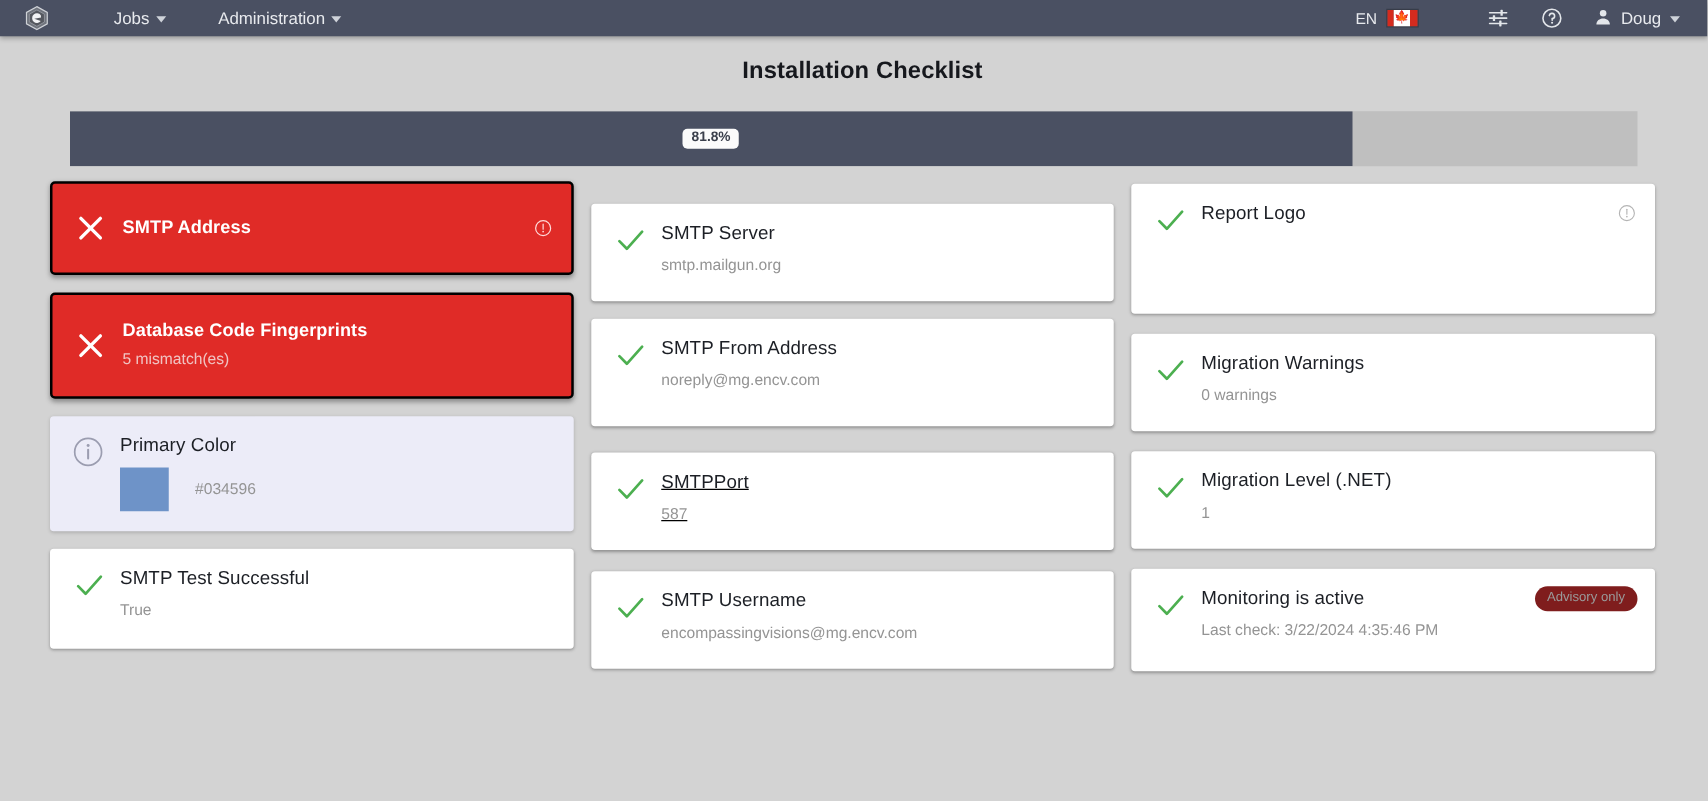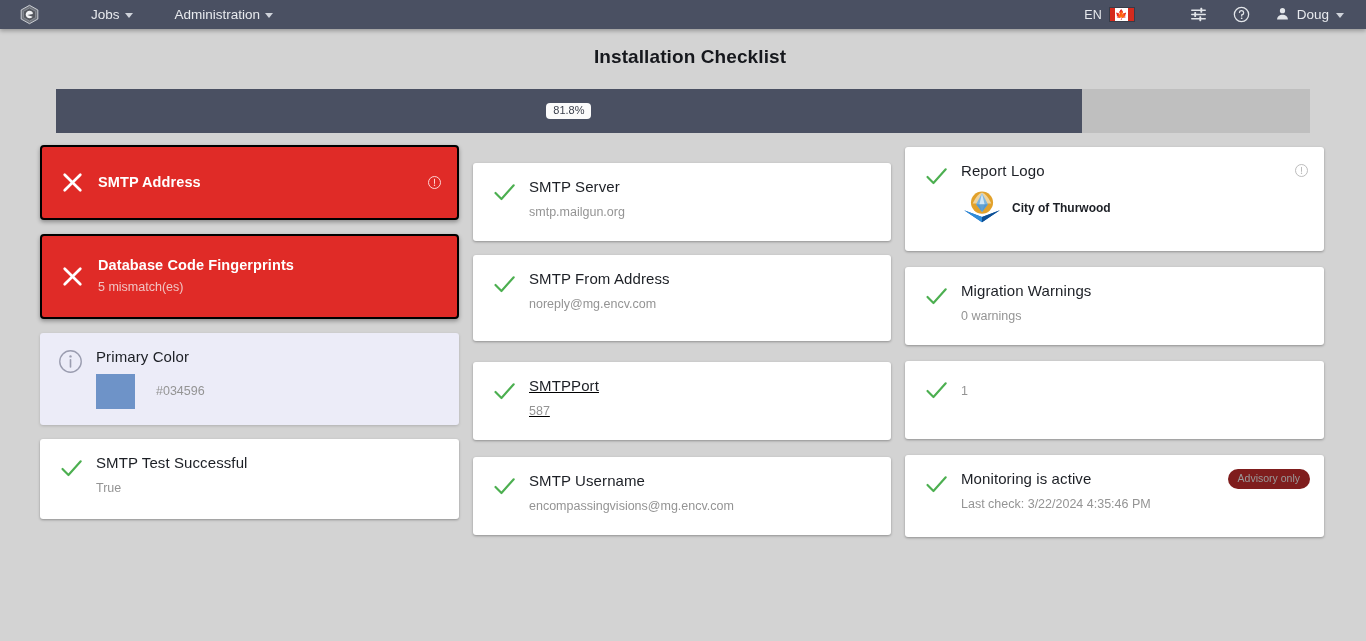--- a/index.html
+++ b/index.html
@@ -92,21 +92,21 @@
   .page-title {
     font-size: 19px;
     font-weight: bold;
     color: #16181d;
     padding: 17px 0 0 14px;
     letter-spacing: 0.1px;
     text-align: center;
   }
 
   
-  .progress-wrap { padding: 21px 56px 0 56px; }
+  .progress-wrap { padding: 21px 56px 0 56px; font-weight: bold; }
   .progress-track {
     height: 44px;
     background: #bfbfbf;
     position: relative;
     overflow: hidden;
   }
   .progress-fill {
     position: absolute;
     left: 0; top: 0; bottom: 0;
     background: #4a5062;
@@ -424,35 +424,20 @@
   <div class="col col-c gap-c" style="margin-top:2px;">
 
     <div class="card" style="min-height:104px;">
       <div class="status-icon">
         <svg width="27" height="27" viewBox="0 0 24 24">
           <path d="M4 12.4 L9.3 17.8 L20.2 5.6" fill="none" stroke="#4caf50" stroke-width="1.9" stroke-linecap="round" stroke-linejoin="round"></path>
         </svg>
       </div>
       <div class="card-body">
         <div class="card-title">Report Logo</div>
-        <div class="logo-row">
-          <span>
-            <svg width="42" height="34" viewBox="0 0 48 40">
-              <circle cx="24" cy="16" r="13" fill="#e2a12a"></circle>
-              <path d="M13 17 Q18 6 24 4 Q30 6 35 17 Z" fill="#f2e4c4" opacity="0.75"></path>
-              <polygon points="24,5 31,18 24,27 17,18" fill="#7db5e0"></polygon>
-              <polygon points="24,5 27,18 24,27 21,18" fill="#cfe6f7"></polygon>
-              <polygon points="17,18 24,27 31,18" fill="#4f94cd" opacity="0.85"></polygon>
-              <path d="M3 25 L24 33 L45 25 L24 39 Z" fill="#1565b5"></path>
-              <path d="M3 25 L24 33 L24 39 Z" fill="#2f8ddb"></path>
-              <path d="M24 33 L45 25 L24 39 Z" fill="#0d4f94"></path>
-            </svg>
-          </span>
-          <span class="logo-name">City of Thurwood</span>
-        </div>
       </div>
       <span class="corner-icon">
         <svg width="15" height="15" viewBox="0 0 20 20">
           <circle cx="10" cy="10" r="8" fill="none" stroke="#b4b4b4" stroke-width="1.2"></circle>
           <line x1="10" y1="5.8" x2="10" y2="11.2" stroke="#b4b4b4" stroke-width="1.2" stroke-linecap="round"></line>
           <circle cx="10" cy="13.7" r="0.9" fill="#b4b4b4"></circle>
         </svg>
       </span>
     </div>
 
@@ -468,20 +453,21 @@
       </div>
     </div>
 
     <div class="card" style="min-height:78px;margin-top:16px;">
       <div class="status-icon">
         <svg width="27" height="27" viewBox="0 0 24 24">
           <path d="M4 12.4 L9.3 17.8 L20.2 5.6" fill="none" stroke="#4caf50" stroke-width="1.9" stroke-linecap="round" stroke-linejoin="round"></path>
         </svg>
       </div>
       <div class="card-body">
+        <div class="card-title">Migration Level (.NET)</div>
         <div class="card-sub">1</div>
       </div>
     </div>
 
     <div class="card" style="min-height:82px;margin-top:16px;">
       <div class="status-icon">
         <svg width="27" height="27" viewBox="0 0 24 24">
           <path d="M4 12.4 L9.3 17.8 L20.2 5.6" fill="none" stroke="#4caf50" stroke-width="1.9" stroke-linecap="round" stroke-linejoin="round"></path>
         </svg>
       </div>

